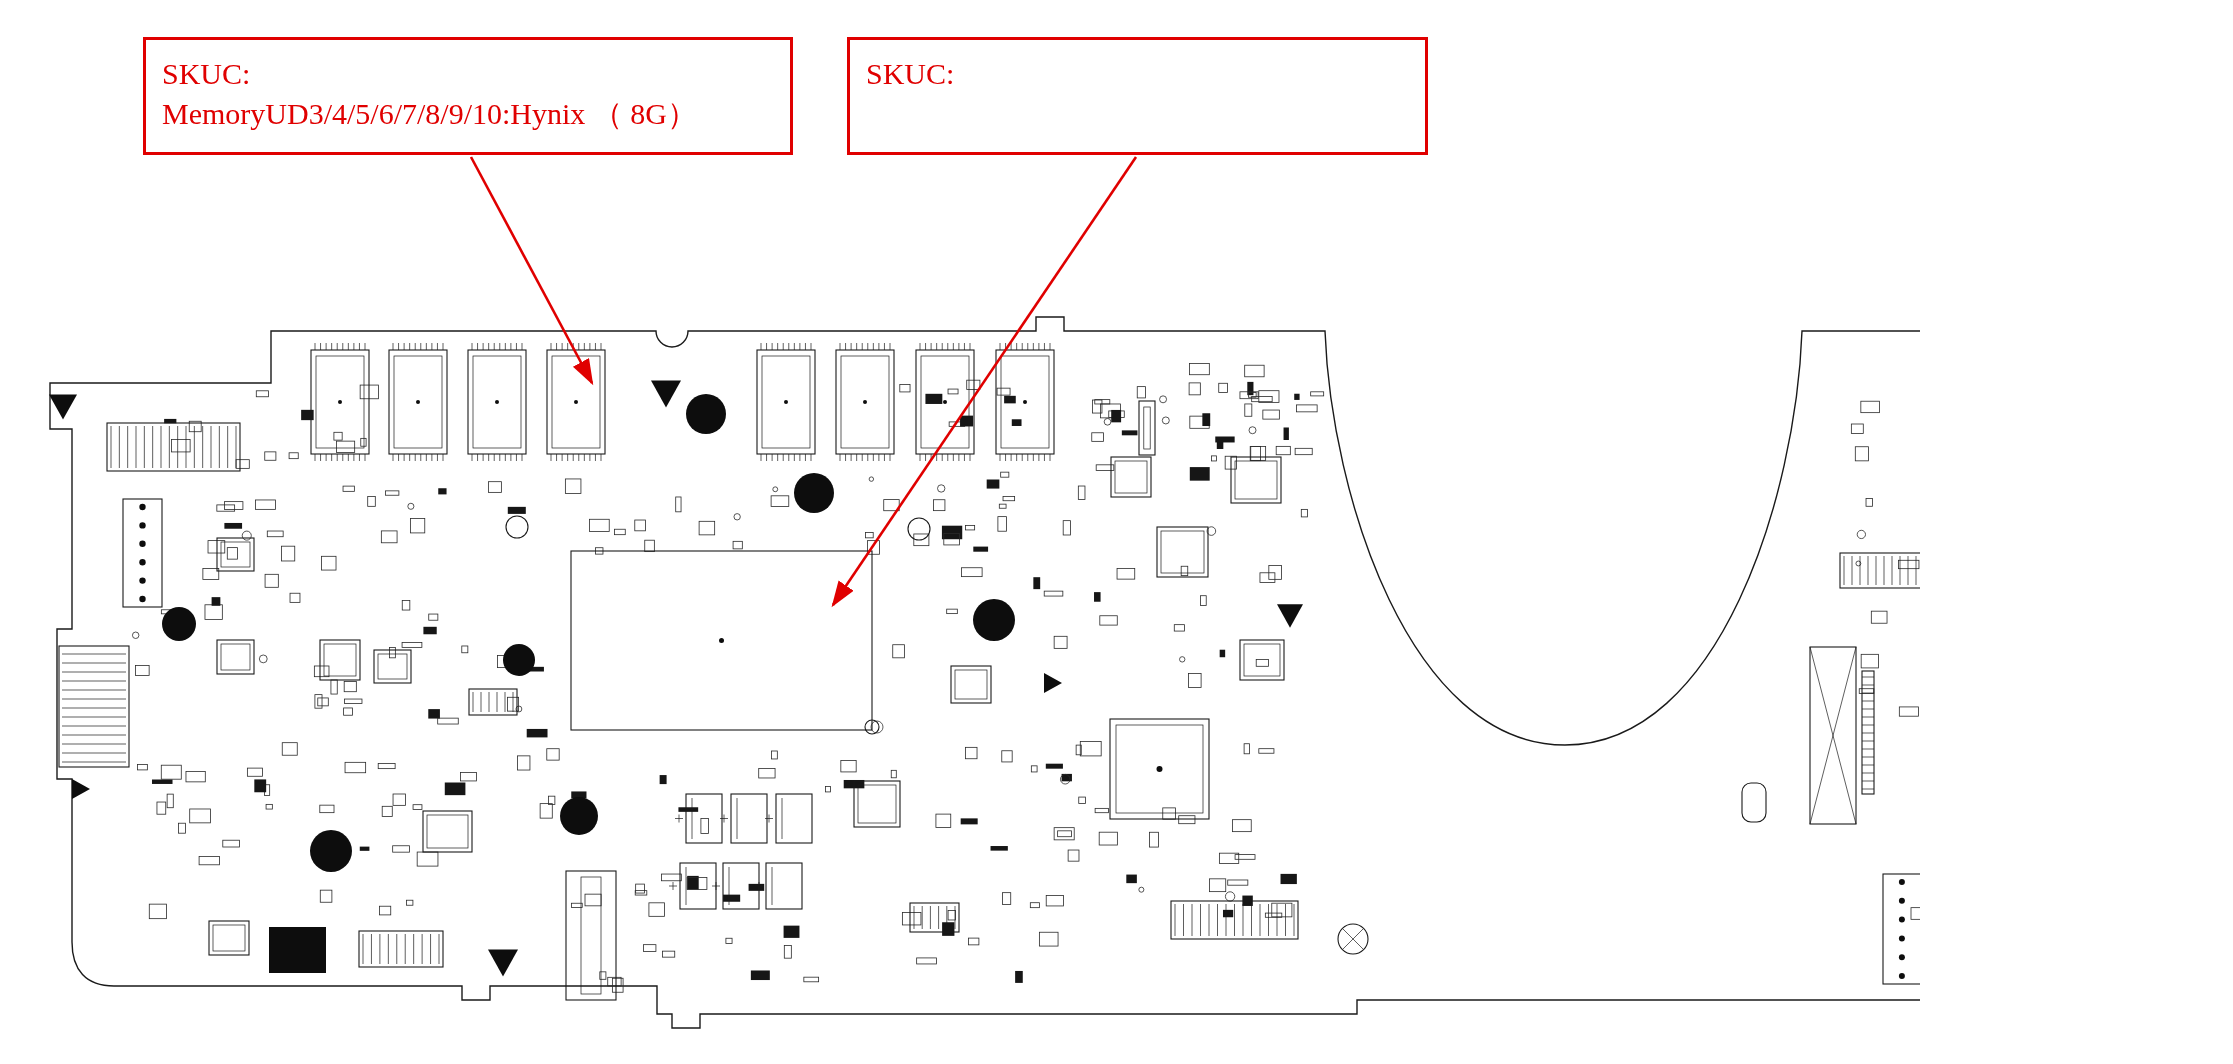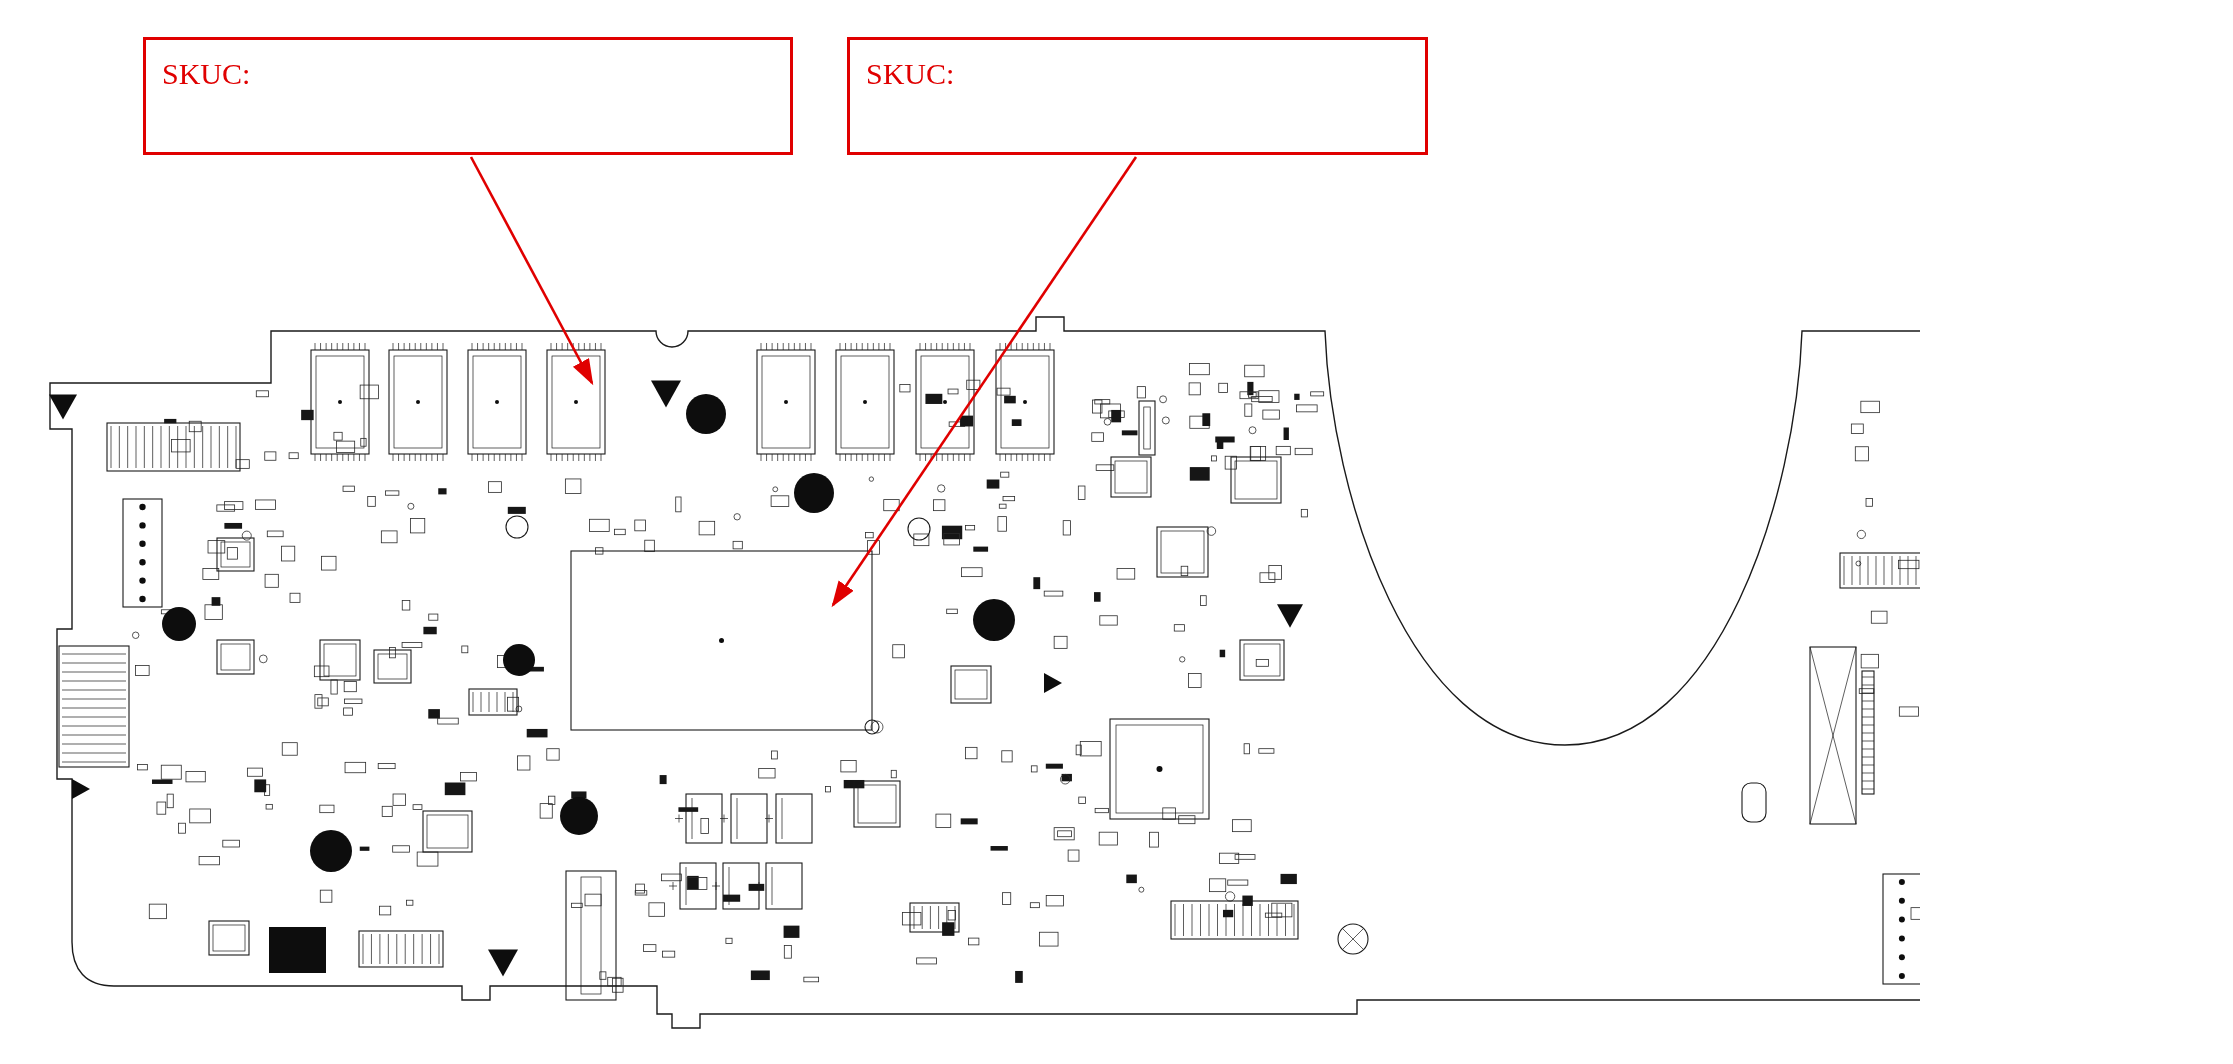--- a/index.html
+++ b/index.html
@@ -899,19 +899,20 @@
         </g>
       </g>
     <g id="g-ann">
         <line x1="471" y1="157" x2="592" y2="383" class="ann" marker-end="url(#ah)"></line>
         <line x1="1136" y1="157" x2="833" y2="605" class="ann" marker-end="url(#ah)"></line>
       </g>
   </svg>
 
   <div class="callout" id="callout-memory">
     <div class="cl-line">SKUC:</div>
+    <div class="cl-line">MemoryUD3/4/5/6/7/8/9/10:Hynix （ 8G）</div>
   </div>
 
   <div class="callout" id="callout-cpu">
     <div class="cl-line">SKUC:</div>
   </div>
 
 </div>
 
 </body></html>

